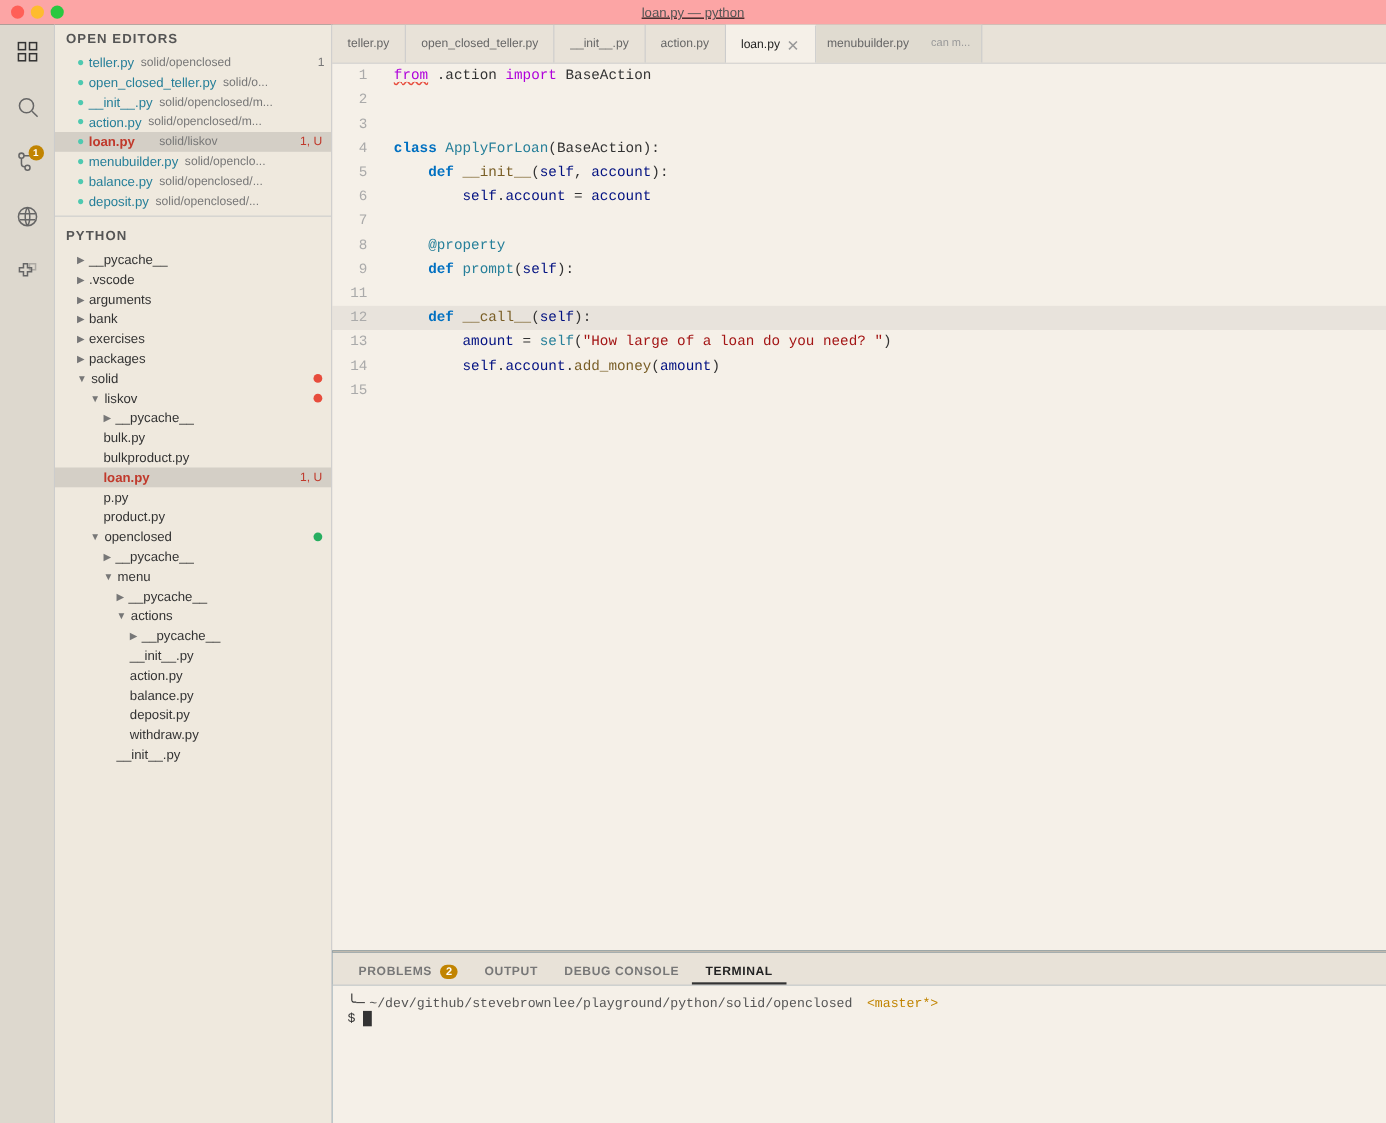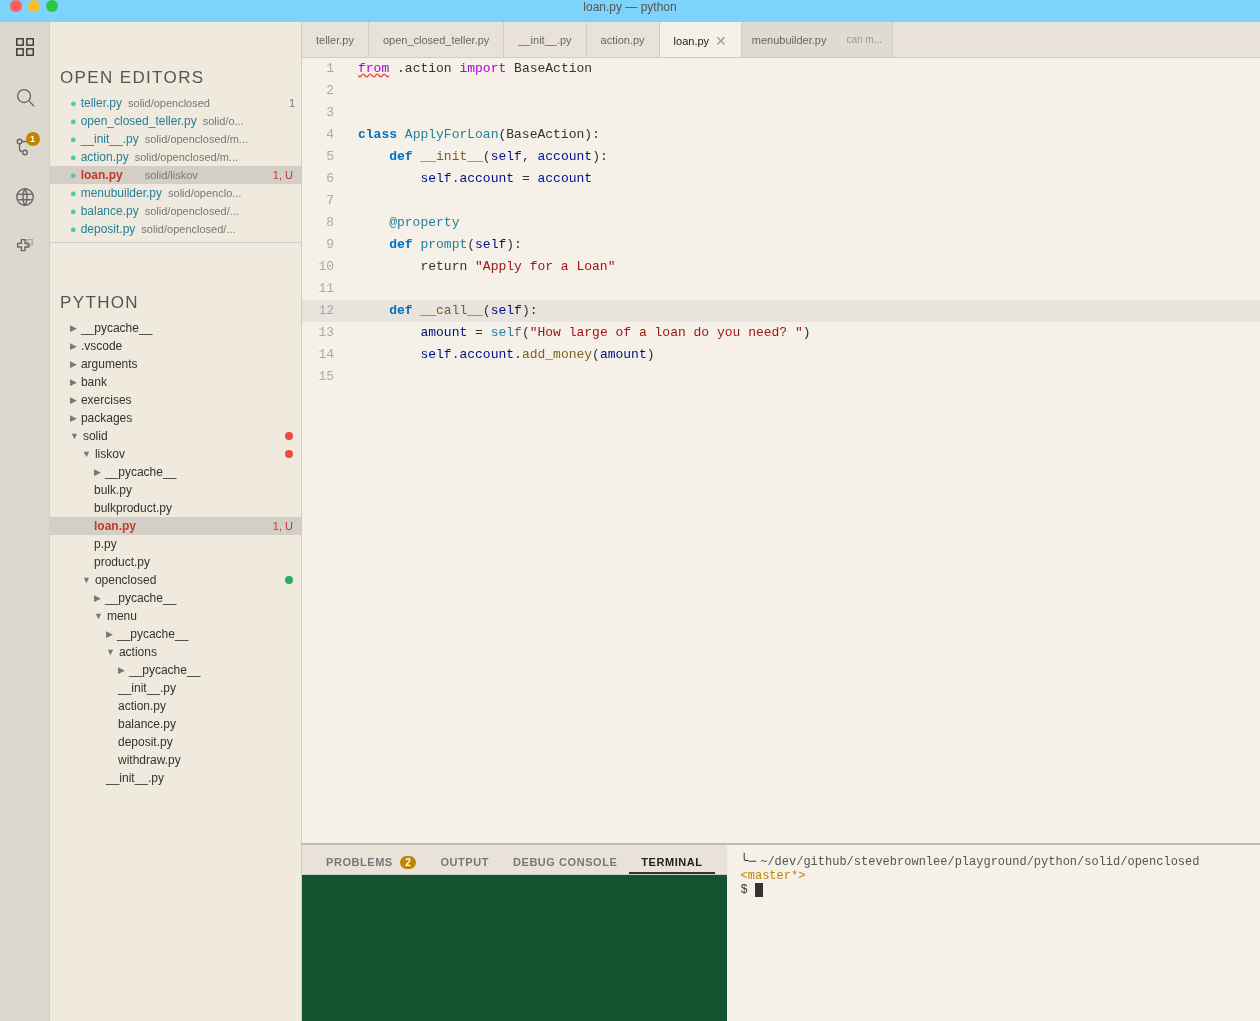--- a/index.html
+++ b/index.html
@@ -1,38 +1,38 @@
 <!DOCTYPE html>
 <html><head>
   <meta charset="utf-8">
   <style>
     * { margin: 0; padding: 0; box-sizing: border-box; }
     body { font-family: -apple-system, BlinkMacSystemFont, 'Segoe UI', sans-serif; background: #3c3f41; width: 1260px; height: 1021px; overflow: hidden; display: flex; flex-direction: column; }
 
     
-    .titlebar { height: 22px; background: #7dd3fc; display: flex; justify-content: center; position: relative; }
+    .titlebar { height: 22px; background: #fca5a5; display: flex; align-items: center; justify-content: center; position: relative; text-decoration: underline; }
     .titlebar-dots { position: absolute; left: 10px; display: flex; gap: 6px; }
     .dot { width: 12px; height: 12px; border-radius: 50%; }
     .dot-red { background: #ff5f57; }
     .dot-yellow { background: #febc2e; }
     .dot-green { background: #28c840; }
 
     
     .main { display: flex; flex: 1; overflow: hidden; }
 
     
     .activity-bar { width: 50px; background: #ddd8ce; display: flex; flex-direction: column; align-items: center; padding-top: 8px; gap: 16px; border-right: 1px solid #ccc; }
     .activity-icon { width: 34px; height: 34px; display: flex; align-items: center; justify-content: center; cursor: pointer; border-radius: 4px; position: relative; color: #666; }
     .activity-icon.active { color: #333; }
     .activity-icon svg { width: 22px; height: 22px; }
     .badge { position: absolute; top: 2px; right: 2px; background: #c18401; color: white; font-size: 9px; width: 14px; height: 14px; border-radius: 50%; display: flex; align-items: center; justify-content: center; font-weight: bold; }
 
     
     .sidebar { width: 252px; background: #efe9de; border-right: 1px solid #ccc; display: flex; flex-direction: column; overflow-y: auto; font-size: 12px; }
-    .sidebar-section-header { padding: 6px 10px; color: #555; font-size: 17px; font-weight: 400; letter-spacing: 0.08em; text-transform: uppercase; margin-top: 40px; }
+    .sidebar-section-header { padding: 6px 10px; color: #555; font-size: 12px; font-weight: 700; letter-spacing: 0.08em; text-transform: uppercase; }
     .sidebar-item { padding: 2px 0 2px 12px; cursor: pointer; display: flex; align-items: center; gap: 4px; color: #333; white-space: nowrap; overflow: hidden; }
     .sidebar-item.active { background: #d4cfc6; }
     .sidebar-item .badge-red { width: 8px; height: 8px; border-radius: 50%; background: #e74c3c; margin-left: auto; margin-right: 8px; flex-shrink: 0; }
     .sidebar-item .badge-green { width: 8px; height: 8px; border-radius: 50%; background: #27ae60; margin-left: auto; margin-right: 8px; flex-shrink: 0; }
     .sidebar-item .file-info-red { margin-left: auto; margin-right: 8px; color: #c0392b; font-size: 11px; }
     .chevron { font-size: 9px; color: #777; flex-shrink: 0; }
     .indent1 { padding-left: 20px; }
     .indent2 { padding-left: 32px; }
     .indent3 { padding-left: 44px; }
     .indent4 { padding-left: 56px; }
@@ -64,21 +64,21 @@
     .str { color: #a31515; }
     .deco { color: #267f99; }
     .keyword-from { color: #af00db; }
     .keyword-import { color: #af00db; }
     .plain { color: #333; }
     .param { color: #001080; }
     .method { color: #795E26; }
     .squiggly { text-decoration: underline wavy #e74c3c; }
 
     
-    .bottom-panel { height: 178px; background: #14532d; border-top: 2px solid #c0b9ae; display: flex; }
+    .bottom-panel { height: 157px; background: #0c4a6e; border-top: 2px solid #c0b9ae; display: flex; flex-direction: column; }
     .panel-tabs { display: flex; padding: 0 12px; background: #e8e2d8; border-bottom: 1px solid #ccc; height: 30px; align-items: flex-end; }
     .panel-tab { padding: 4px 12px; font-size: 11px; font-weight: 600; color: #777; cursor: pointer; letter-spacing: 0.05em; border-bottom: 2px solid transparent; }
     .panel-tab.active { color: #222; border-bottom: 2px solid #333; }
     .panel-tab .problems-badge { background: #c18401; color: white; border-radius: 10px; padding: 1px 5px; font-size: 10px; margin-left: 4px; }
     .terminal { flex: 1; padding: 8px 14px; font-family: 'Menlo', 'Monaco', 'Courier New', monospace; font-size: 12px; color: #333; background: #f5f0e8; overflow-y: auto; }
     .terminal-path { color: #555; }
     .terminal-branch { color: #c18401; }
     .terminal-prompt { color: #333; }
     .terminal-cursor { display: inline-block; width: 8px; height: 14px; background: #333; vertical-align: text-bottom; animation: blink 1s step-end infinite; }
     @keyframes blink { 50% { opacity: 0; } }
@@ -350,24 +350,20 @@
       <div class="code-line">
         <span class="line-num">8</span>
         <span class="line-content">    <span class="deco">@property</span></span>
       </div>
 
       <div class="code-line">
         <span class="line-num">9</span>
         <span class="line-content">    <span class="kw">def</span> <span class="fn2">prompt</span><span class="plain">(</span><span class="param">self</span><span class="plain">):</span></span>
       </div>
 
-      <div class="code-line">
-        <span class="line-num">10</span>
-        <span class="line-content">        <span class="plain">return</span> <span class="str">"Apply for a Loan"</span></span>
-      </div>
 
       <div class="code-line">
         <span class="line-num">11</span>
         <span class="line-content"></span>
       </div>
 
       <div class="code-line line-12">
         <span class="line-num">12</span>
         <span class="line-content">    <span class="kw">def</span> <span class="fn">__call__</span><span class="plain">(</span><span class="param">self</span><span class="plain">):</span></span>
       </div>

